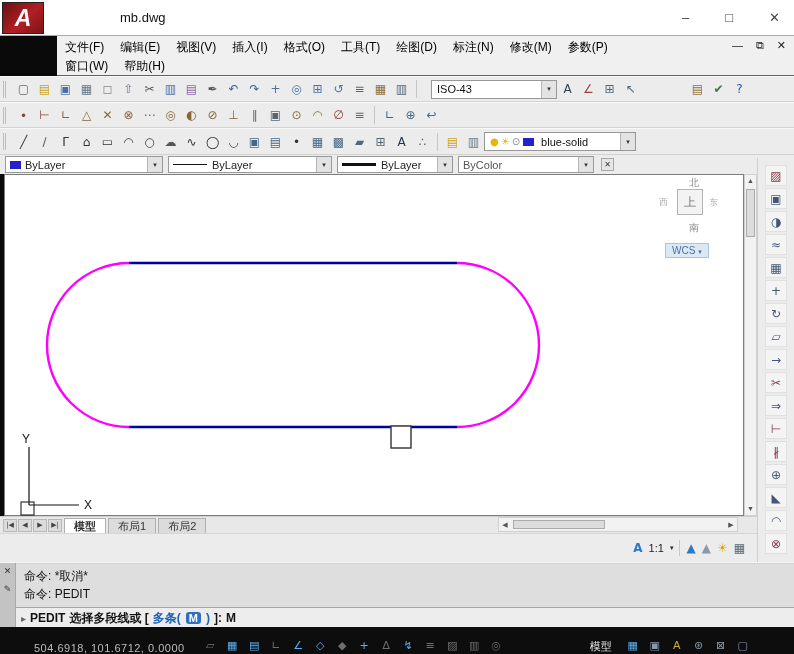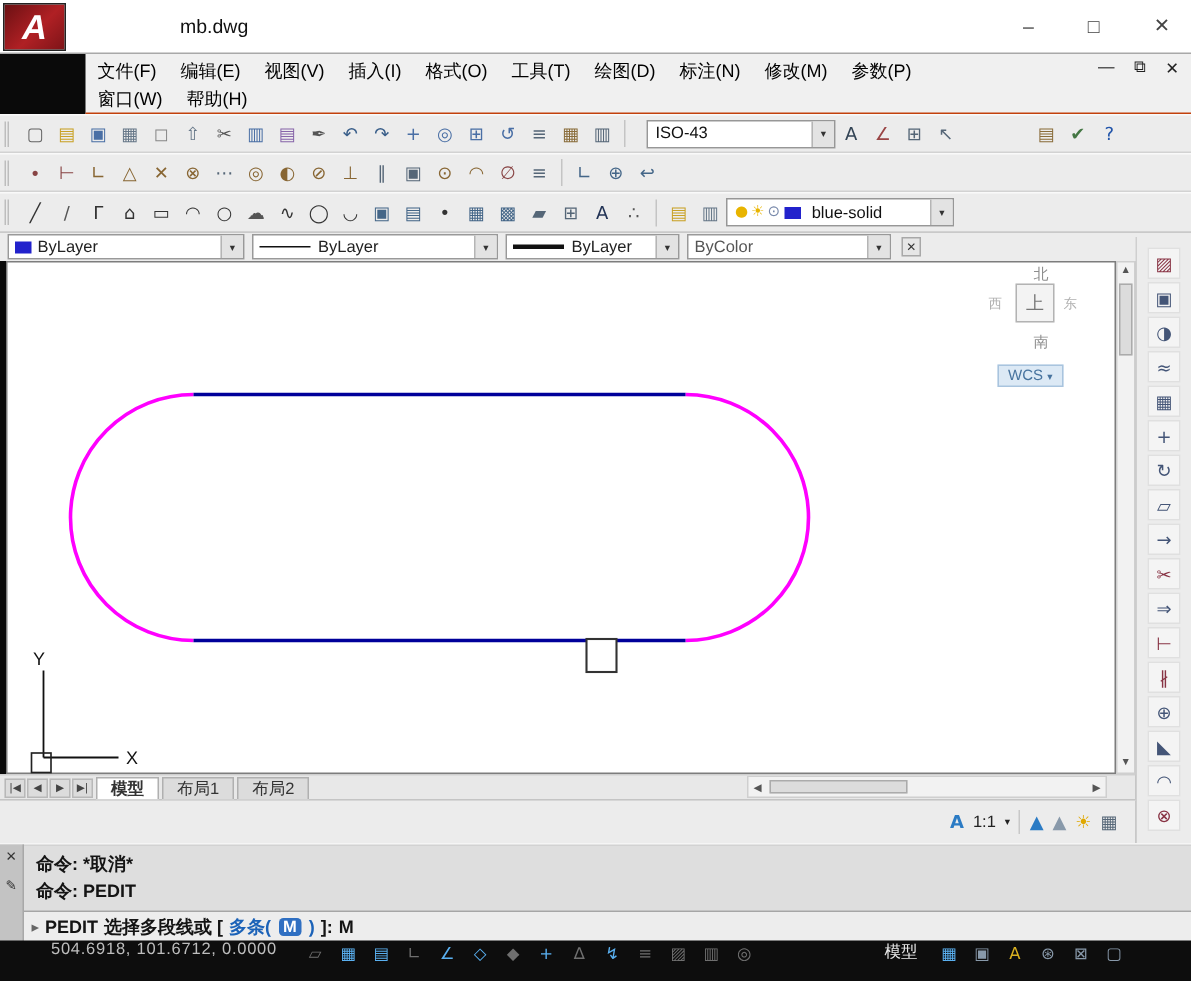--- a/index.html
+++ b/index.html
@@ -73,28 +73,28 @@
   .hscroll .right{margin-left:auto}
 
   
   .statusrow2{position:absolute;left:0;top:533px;width:757px;height:29px;background:#ececec;border-top:1px solid #d6d6d6;display:flex;align-items:center;justify-content:flex-end;gap:6px;padding-right:12px;font-size:11px;color:#222}
   .ds-icon{font-size:12px;font-weight:bold;font-family:"DejaVu Sans",sans-serif}
   .ds-sep{width:1px;height:16px;background:#c8c8c8}
 
   
   .cmd{position:absolute;left:0;top:562px;width:794px;height:65px;background:#d2d2d2;border-top:1px solid #f5f5f5}
   .cmd-strip{position:absolute;left:0;top:0;width:16px;height:65px;background:#c3c3c3;border-right:1px solid #a8a8a8;display:flex;flex-direction:column;align-items:center;padding-top:3px;gap:8px;font-size:9px;color:#333;font-family:"DejaVu Sans",sans-serif}
-  .cmd-hist{position:absolute;left:16px;top:1px;width:778px;height:43px;background:#dedede;padding:3px 8px;font-size:12px;font-weight:bold;color:#141414;line-height:18px}
+  .cmd-hist{position:absolute;left:16px;top:1px;width:778px;height:43px;background:#dedede;padding:3px 8px;font-size:12px;font-weight:normal;color:#141414;line-height:18px}
   .cmd-prompt{position:absolute;left:16px;top:44px;width:778px;height:21px;background:#ededed;border-top:1px solid #a6a6a6;display:flex;align-items:center;font-size:12px;font-weight:bold;color:#141414;padding-left:5px;gap:4px}
   .pmark{color:#666;font-size:10px;font-family:"DejaVu Sans",sans-serif}
   .opt{color:#1b62b8}
   .optkey{background:#2f6fc2;color:#fff;border-radius:3px;padding:0 3px;margin:0 1px;font-size:11px}
 
   
-  .statusbar{position:absolute;left:0;top:627px;width:794px;height:27px;background:#0d0d0d;display:flex;align-items:flex-start;font-size:11px;color:#b5b5b5}
+  .statusbar{position:absolute;left:0;top:627px;width:794px;height:27px;background:#0d0d0d;display:flex;align-items:flex-end;font-size:11px;color:#b5b5b5}
   .coords{margin-left:34px;letter-spacing:.5px;color:#bdbdbd}
   .toggles{display:flex;gap:3px;margin-left:16px}
   .sbt{width:19px;height:17px;line-height:17px;text-align:center;font-size:11px;color:#6f6f6f;font-family:"DejaVu Sans",sans-serif}
   .sbt.on{color:#5ab0f0}
   .model-btn{margin-left:84px;color:#e8e8e8}
   .sb-right{display:flex;gap:4px;margin-left:12px;align-items:center}
   .sbi{width:18px;height:17px;line-height:17px;text-align:center;font-size:11px;font-family:"DejaVu Sans",sans-serif}
 
   .watermark{position:absolute;left:626px;top:608px;font-size:19px;font-weight:bold;color:#fff;text-shadow:0 1px 3px rgba(0,0,0,.9);letter-spacing:1px;z-index:60}
 </style>

